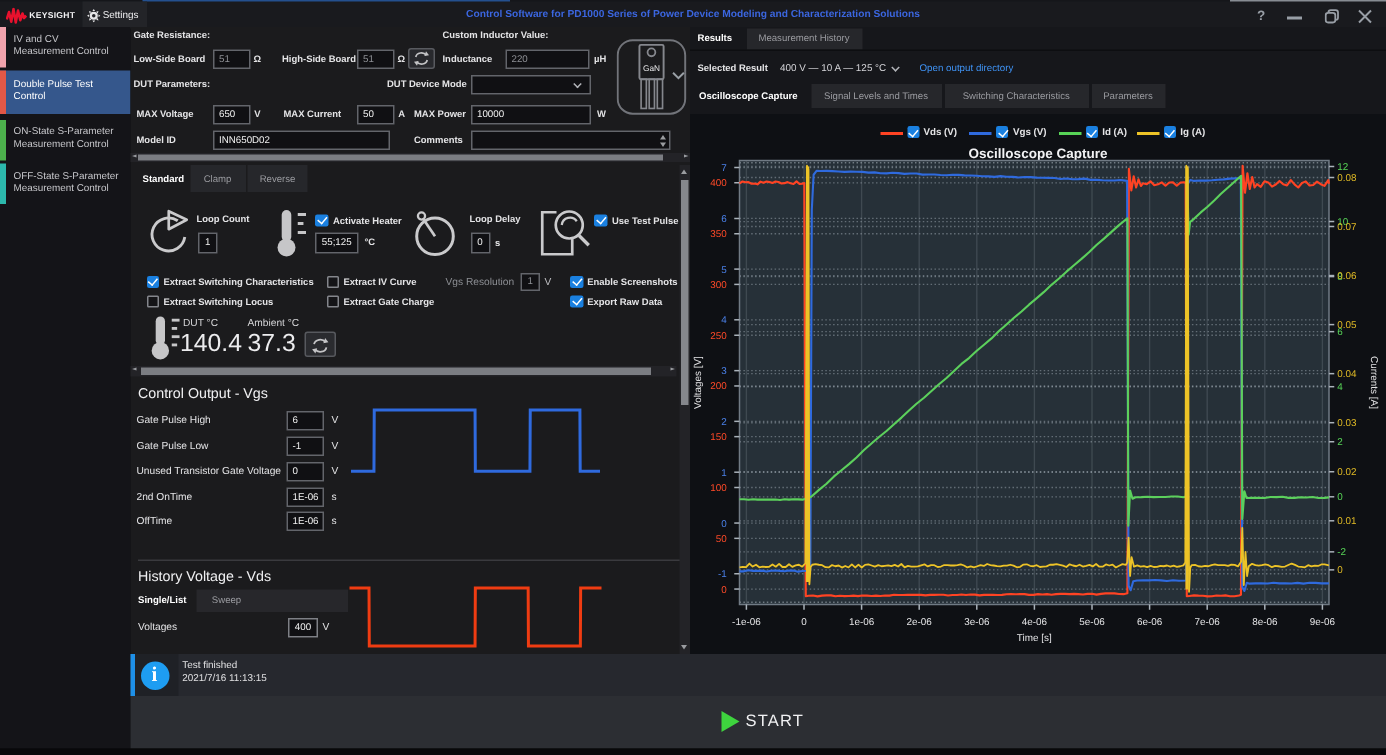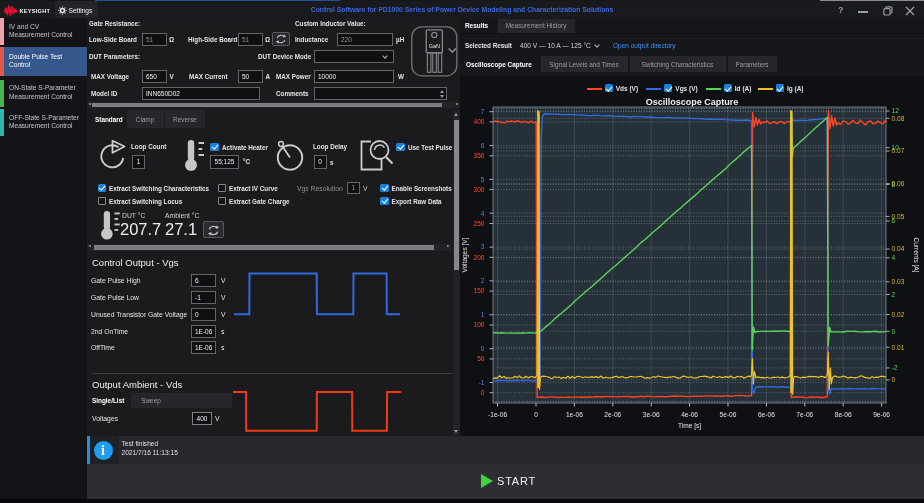--- a/index.html
+++ b/index.html
@@ -178,23 +178,23 @@
 <div class="lb" style="left:391.5px;top:197.5px">Export Raw Data</div>
 <svg class="ab" style="left:99px;top:210px" width="26" height="31" viewBox="0 0 26 31">
  <rect x="4.8" y="1" width="6.2" height="19" rx="3.1" fill="#c6c6c8"></rect>
  <circle cx="7.9" cy="23.8" r="5.8" fill="#c6c6c8"></circle>
  <rect x="15.5" y="2.5" width="5.2" height="1.9" fill="#c6c6c8"></rect>
  <rect x="15.5" y="8" width="3.6" height="1.9" fill="#c6c6c8"></rect>
  <rect x="15.5" y="13.5" width="5.2" height="1.9" fill="#c6c6c8"></rect>
  <rect x="15.5" y="19" width="3.6" height="1.9" fill="#c6c6c8"></rect>
 </svg>
 <div class="lr" style="left:122px;top:212px;color:#d4d4d6;font-size:6.8px">DUT °C</div>
-<div class="lr" style="left:120px;top:220px;color:#ececee;font-size:16.5px">207.7</div>
+<div class="lr" style="left:120px;top:220px;color:#ececee;font-size:16.5px">140.4</div>
 <div class="lr" style="left:165px;top:212px;color:#d4d4d6;font-size:6.8px">Ambient °C</div>
-<div class="lr" style="left:165px;top:220px;color:#ececee;font-size:16.5px">27.1</div>
+<div class="lr" style="left:165px;top:220px;color:#ececee;font-size:16.5px">37.3</div>
 <div class="ab" style="left:203px;top:221px;width:21px;height:17px;background:#2a2b2f;border:1px solid #57595e;border-radius:2px">
  <svg width="13" height="11" viewBox="0 0 12 10" style="display:block;margin:2.5px auto 0">
   <path d="M2.2 4 A3.8 3.2 0 0 1 9.2 2.8" fill="none" stroke="#c4c4c6" stroke-width="1.1"></path>
   <path d="M9.8 6 A3.8 3.2 0 0 1 2.8 7.2" fill="none" stroke="#c4c4c6" stroke-width="1.1"></path>
   <path d="M9 0.2 L11 2.8 L7.9 3.4 Z" fill="#c4c4c6"></path>
   <path d="M3 9.8 L1 7.2 L4.1 6.6 Z" fill="#c4c4c6"></path>
  </svg>
 </div>
 <div class="sbar" style="left:87px;top:244px;width:364px;height:6.5px">
  <div class="sthumb" style="left:7px;top:1px;width:340px;height:4.5px;background:#7b7d82"></div>
@@ -215,21 +215,21 @@
 <div class="lr" style="left:91px;top:327.5px">2nd OnTime</div>
 <div class="inp" style="left:191px;top:324.5px;width:25px;height:13px">1E-06</div>
 <div class="lr" style="left:221px;top:327.5px">s</div>
 <div class="lr" style="left:91px;top:344px">OffTime</div>
 <div class="inp" style="left:191px;top:341px;width:25px;height:13px">1E-06</div>
 <div class="lr" style="left:221px;top:344px">s</div>
 <svg class="ab" style="left:228px;top:268px" width="180" height="52" viewBox="0 0 180 52">
  <polyline points="6,46.2 21.3,46.2 21.5,5.4 88.7,5.4 88.9,46.2 125.3,46.2 125.5,5.4 158.6,5.4 158.8,46.2 172,46.2" fill="none" stroke="#2f6ade" stroke-width="2"></polyline>
 </svg>
 <div class="ab" style="left:92px;top:372.6px;width:363px;height:1px;background:#3a3a3e"></div>
-<div class="lr" style="left:92px;top:379px;font-size:9.5px;color:#f0f0f2">Output Ambient - Vds</div>
+<div class="lr" style="left:92px;top:379px;font-size:9.5px;color:#f0f0f2">History Voltage - Vds</div>
 <div class="ab" style="left:131px;top:392.5px;width:101px;height:15.5px;background:#27272b"></div>
 <div class="tabs" style="left:92px;top:392.5px;height:15.5px">Single/List</div>
 <div class="tabu" style="left:131px;top:392.5px;width:40px;height:15.5px;background:none">Sweep</div>
 <div class="lr" style="left:92px;top:415px">Voltages</div>
 <div class="inp c" style="left:192px;top:412px;width:20px;height:12.5px;border-color:#7e8086">400</div>
 <div class="lr" style="left:215px;top:415px">V</div>
 <svg class="ab" style="left:228px;top:385px" width="180" height="47" viewBox="0 0 180 47">
  <polyline points="5,7 18,7 18.2,45.7 88.7,45.7 88.9,7 124.1,7 124.3,45.7 158.9,45.7 159.1,7 173,7" fill="none" stroke="#f03c12" stroke-width="2"></polyline>
 </svg>
 <div class="sbar" style="left:452.5px;top:110px;width:7px;height:326px">

